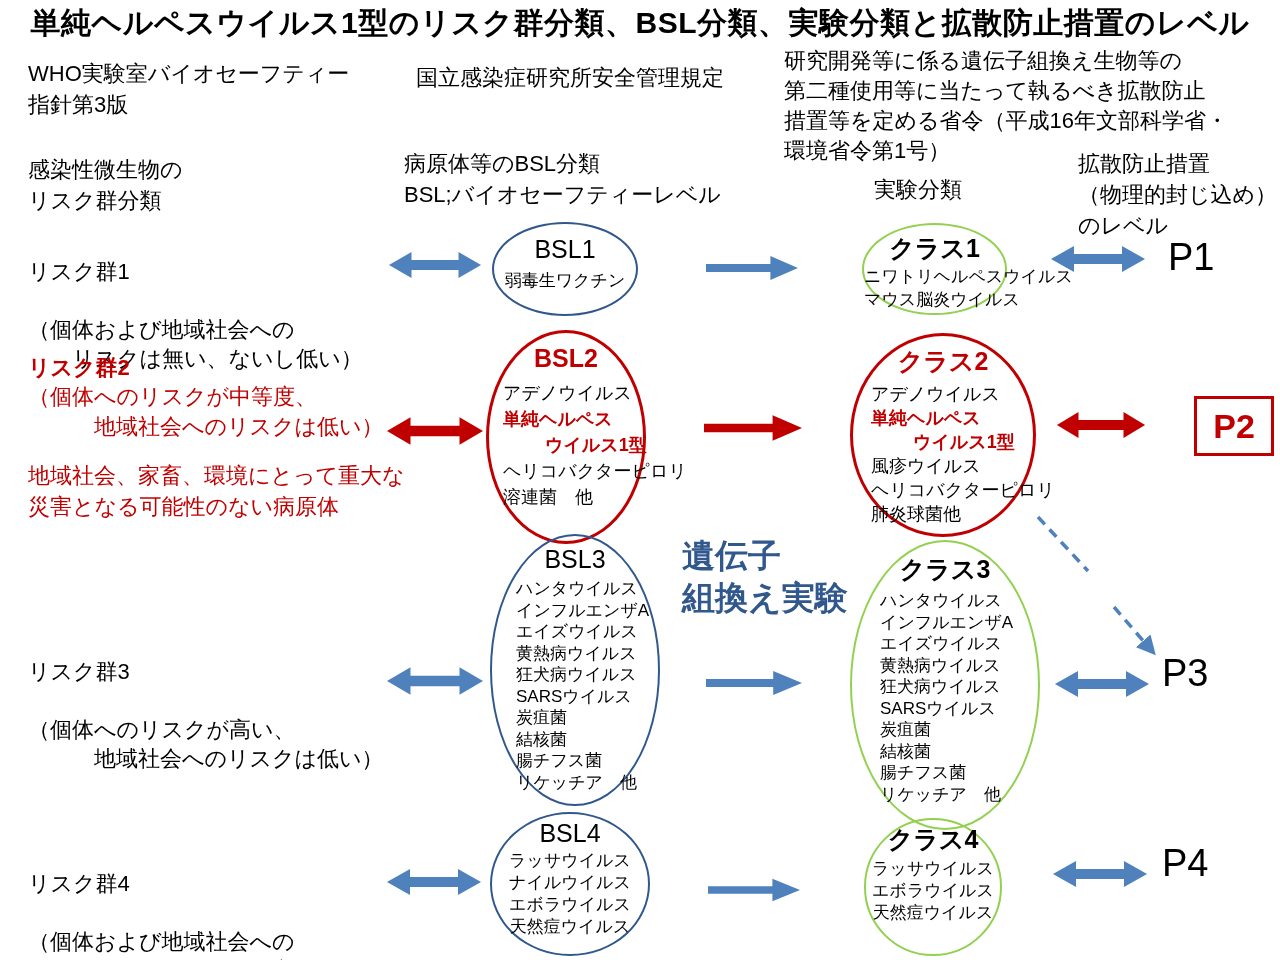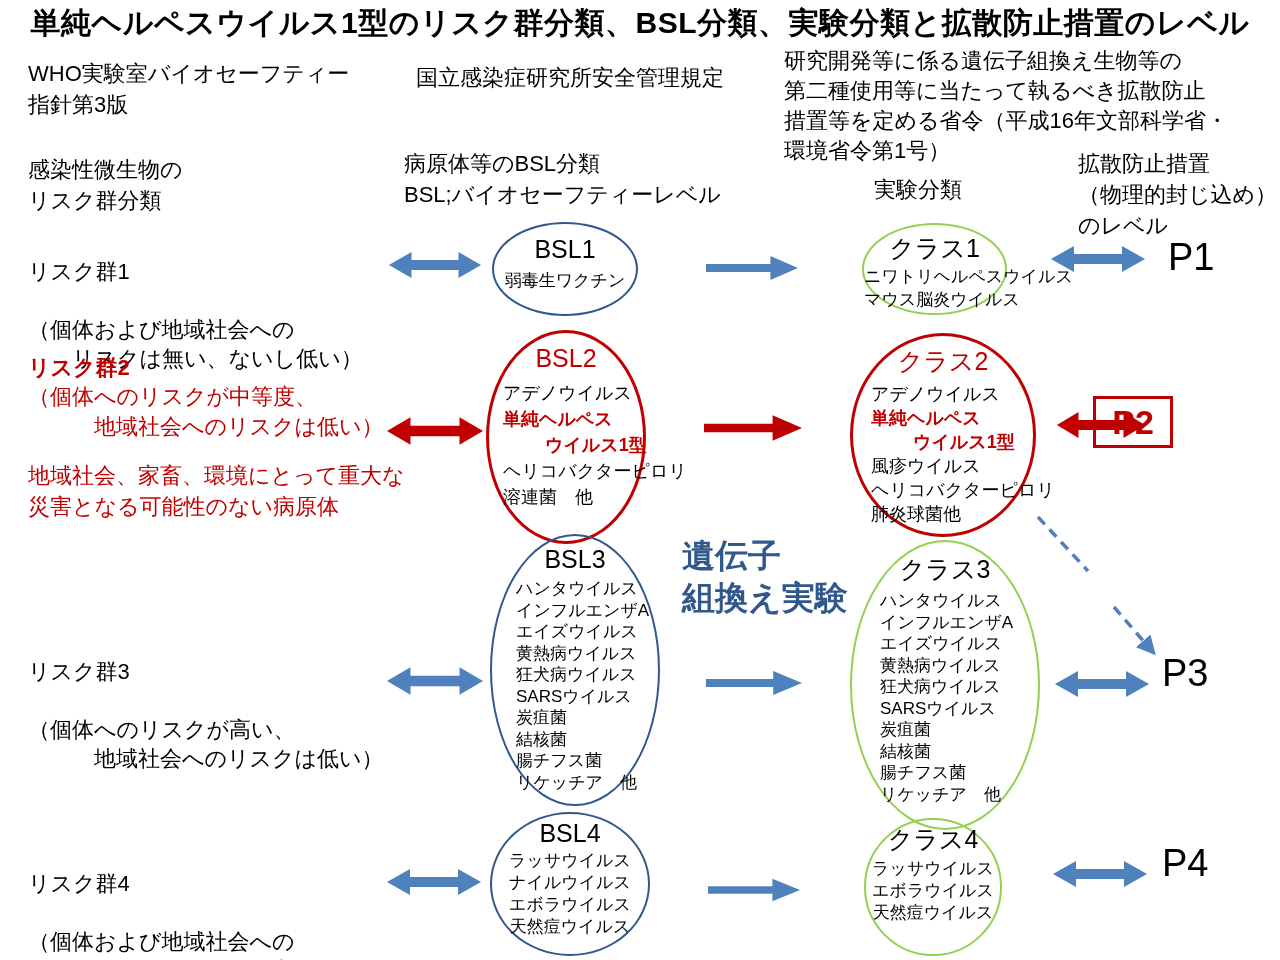--- a/index.html
+++ b/index.html
@@ -12,21 +12,21 @@
   .pre{white-space:pre-line;}
   .t22{font-size:22px;line-height:31px;}
   .title{font-size:30px;font-weight:bold;letter-spacing:0.5px;}
   .red{color:#C00000;}
   .bold{font-weight:bold;}
   .ellipse{position:absolute;border-radius:50%;box-sizing:border-box;text-align:center;}
   .ellipse.blue{border:2.5px solid #31588C;}
   .ellipse.redb{border:3px solid #C00000;}
   .ellipse.green{border:2.5px solid #92D050;}
   .etitle{font-size:25px;line-height:34px;white-space:nowrap;}
-  .etitle.b{font-weight:normal;}
+  .etitle.b{font-weight:bold;}
   .elines{text-align:left;}
   .elines.center{text-align:center;}
   .eline{font-size:17px;line-height:21.5px;white-space:nowrap;}
   .eline.f18{font-size:18px;line-height:26px;}
   .eline.lh24{line-height:24px;}
   .eline.lh22{line-height:22px;}
   .eline.lh23{line-height:23px;}
   .eline.indent{padding-left:42px;}
   .arrow{position:absolute;}
   .arrow svg{display:block;width:100%;height:100%;}
@@ -138,21 +138,21 @@
       <div class="eline f18 lh24">肺炎球菌他</div>
     </div>
   </div>
 
   <div class="arrow" style="left:1056px;top:409px;width:90px;height:32px;">
     <svg viewBox="0 0 100 32" preserveAspectRatio="none">
         <polygon points="1,16 25,3 25,11 75,11 75,3 99,16 75,29 75,21 25,21 25,29" fill="#C00000"></polygon>
       </svg>
   </div>
 
-  <div class="p2box" style="left:1093px;top:396px;width:80px;height:52px;">
+  <div class="p2box" style="left:1194px;top:396px;width:80px;height:60px;">
     <span>P2</span>
   </div>
 
   <div class="abs t22 pre" style="left:28px;top:628px;line-height:29px;">
     <span>リスク群3</span><br>
     <span class="pre">（個体へのリスクが高い、
 　　　地域社会へのリスクは低い）</span>
   </div>
 
   <div class="arrow" style="left:386px;top:664px;width:98px;height:34px;">

